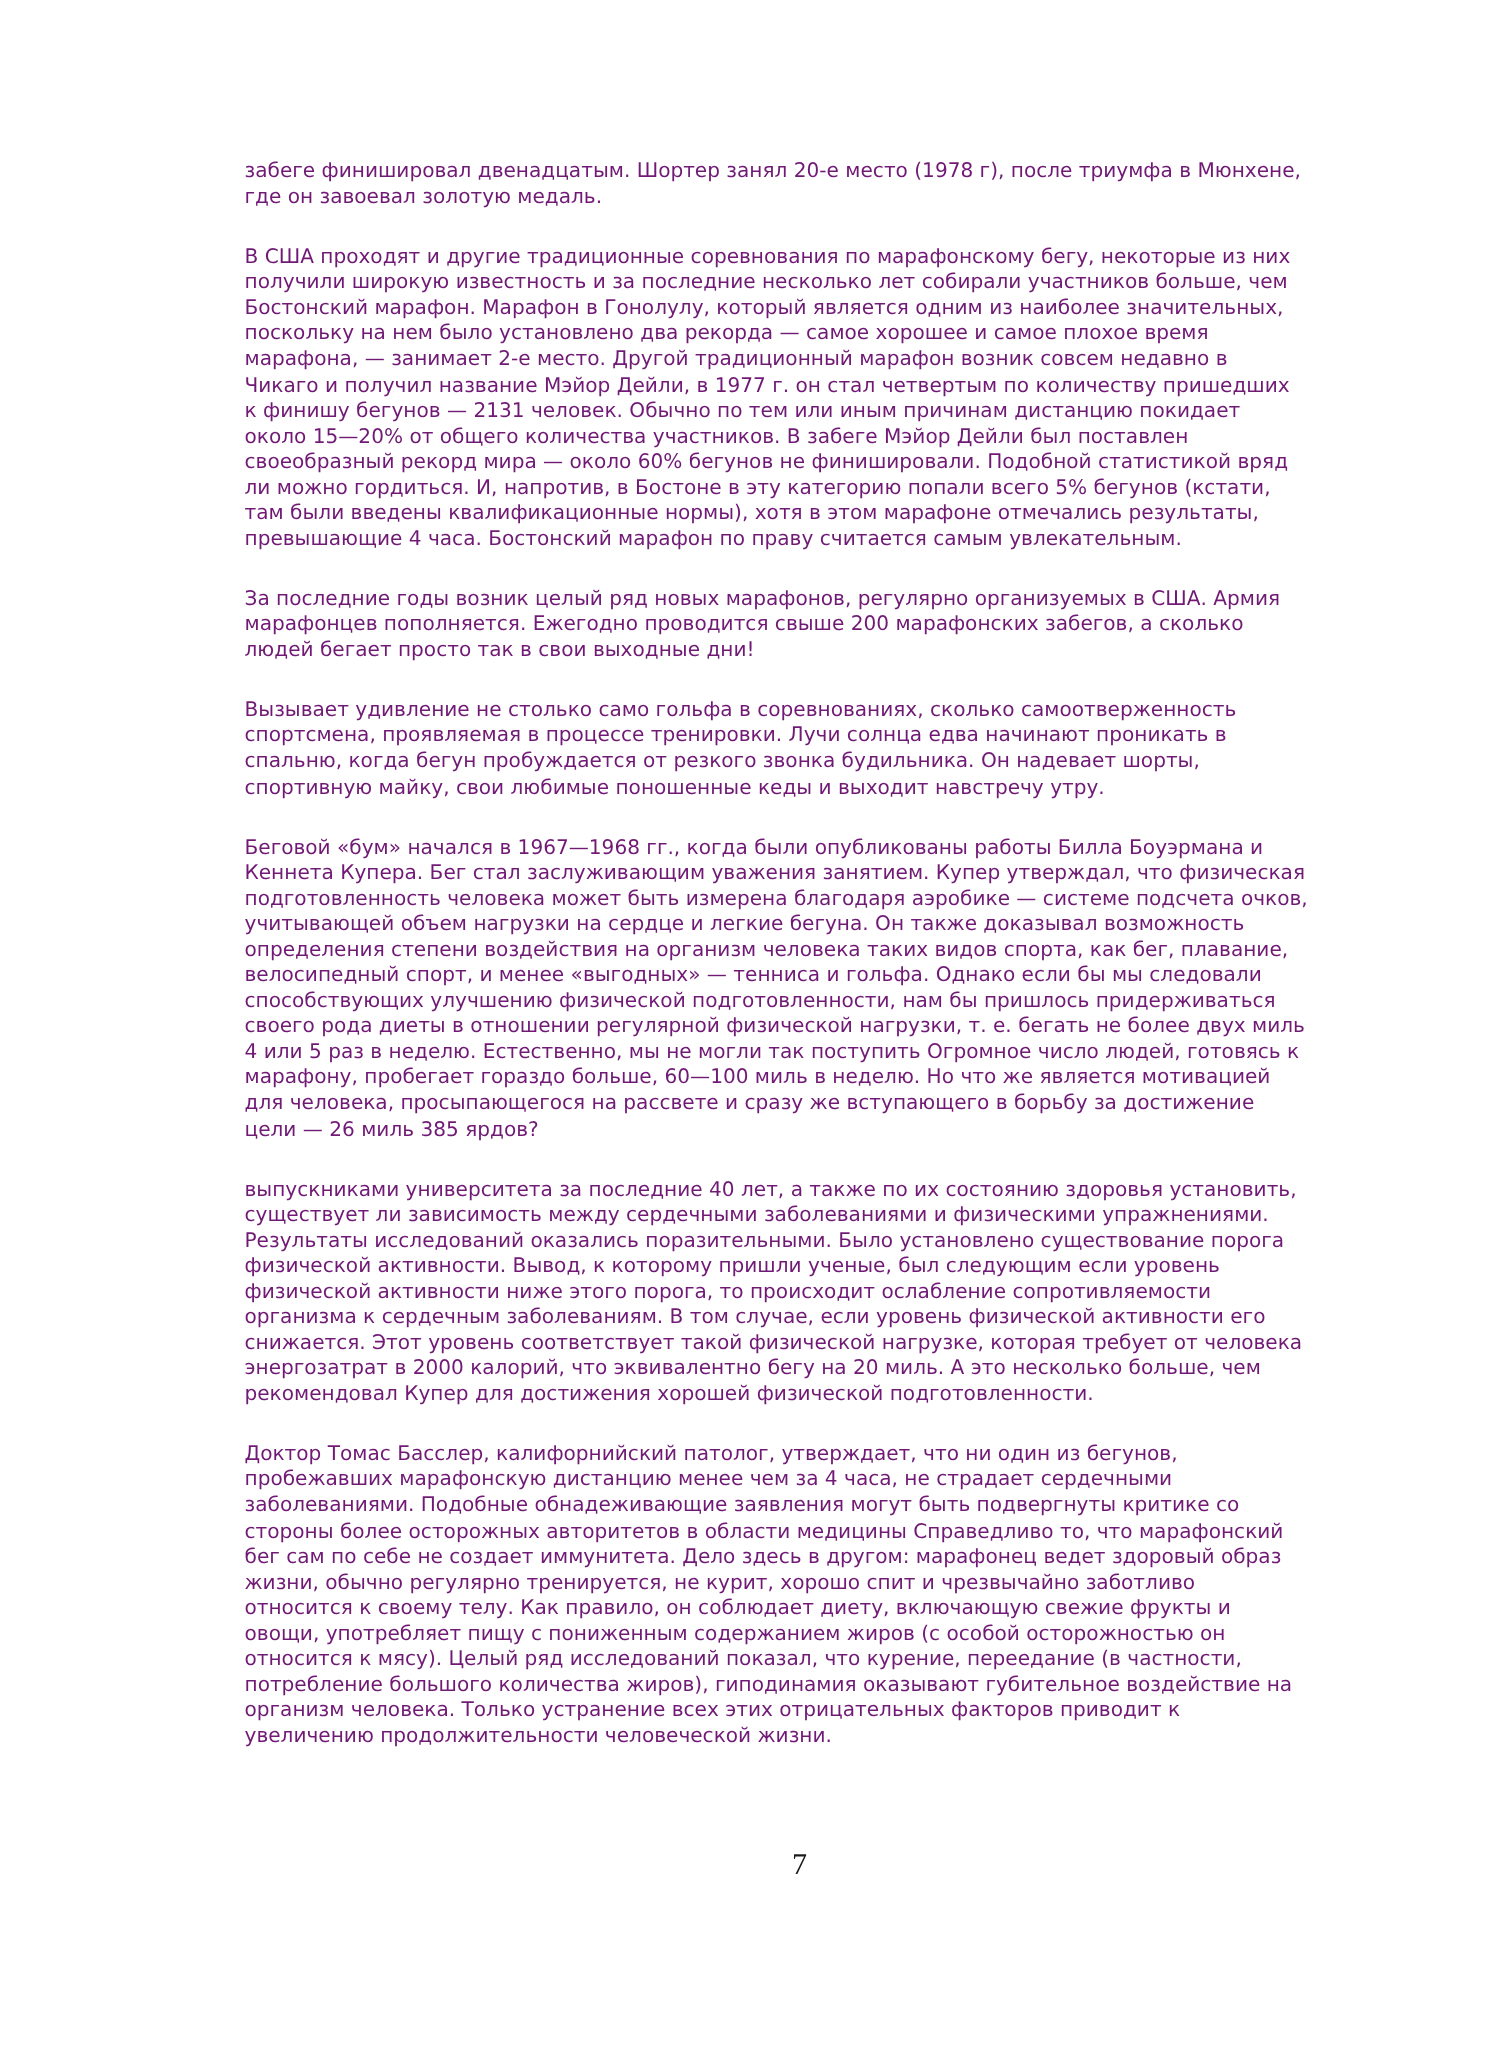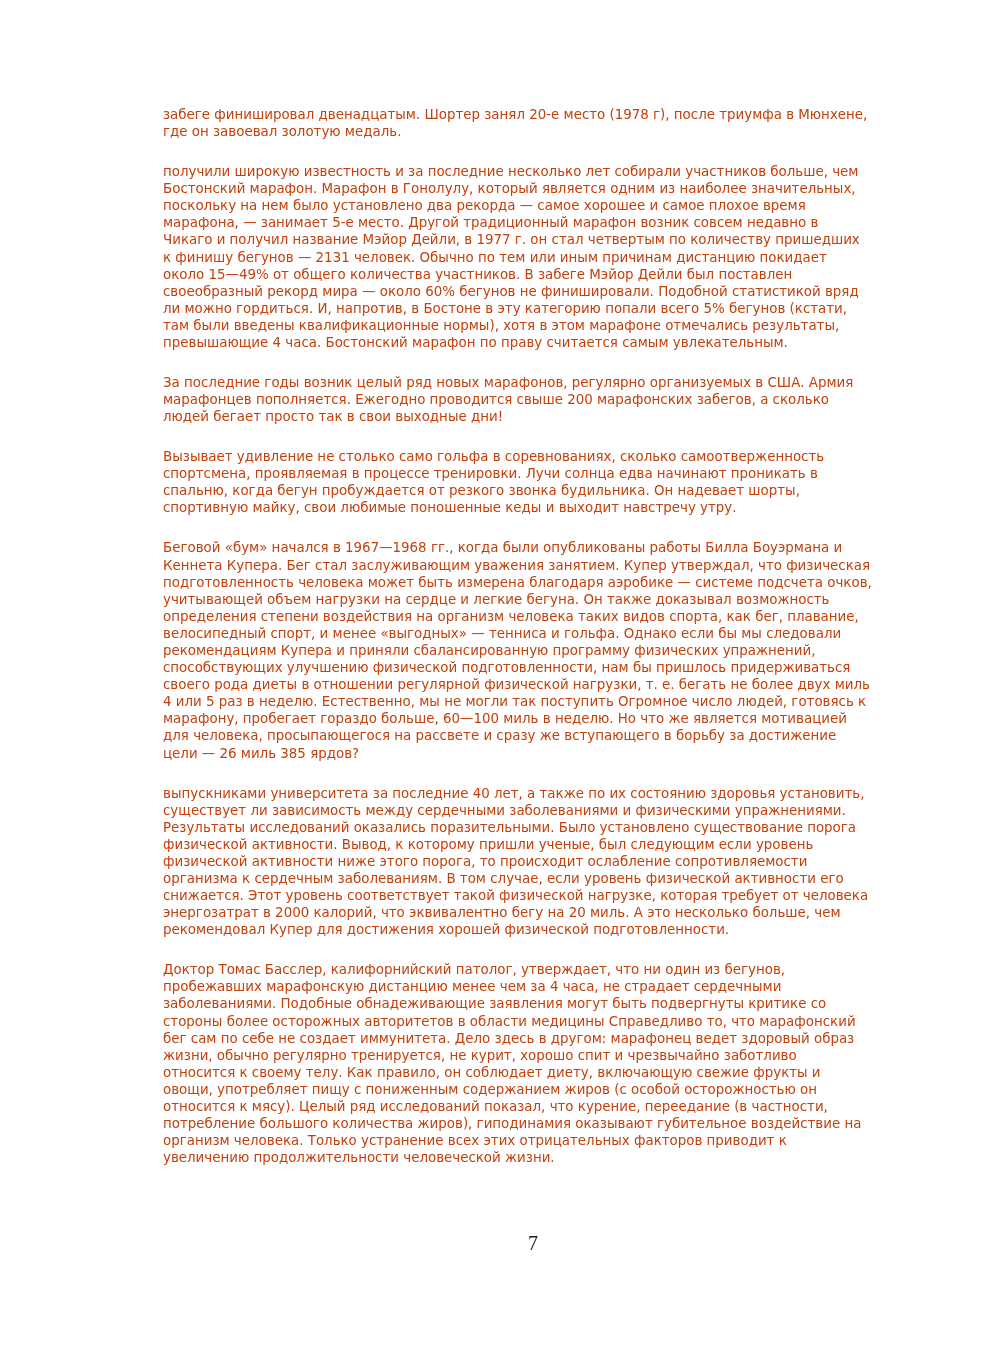--- a/index.html
+++ b/index.html
@@ -5,21 +5,21 @@
   html, body { margin: 0; padding: 0; background: #ffffff; }
   body { width: 1000px; height: 1365px; position: relative; overflow: hidden; }
   .page-body {
     position: absolute;
     left: 163px;
     top: 106px;
     width: 762px;
     font-family: "DejaVu Sans", sans-serif;
     font-size: 13.4px;
     line-height: 17.1px;
-    color: #c2410c;
+    color: #701a75;
   }
   .para { margin: 0 0 22.9px 0; }
   .line { display: block; white-space: nowrap; }
   .page-number {
     position: absolute;
     left: 0;
     width: 1066px;
     top: 1232px;
     text-align: center;
     font-family: "Liberation Serif", "DejaVu Serif", serif;
@@ -29,27 +29,28 @@
 </style>
 </head>
 <body>
 
 <div class="page-body" id="doc-body">
     <p class="para">
       <span class="line">забеге финишировал двенадцатым. Шортер занял 20-е место (1978 г), после триумфа в Мюнхене,</span>
       <span class="line">где он завоевал золотую медаль.</span>
     </p>
     <p class="para">
+      <span class="line">В США проходят и другие традиционные соревнования по марафонскому бегу, некоторые из них</span>
       <span class="line">получили широкую известность и за последние несколько лет собирали участников больше, чем</span>
       <span class="line">Бостонский марафон. Марафон в Гонолулу, который является одним из наиболее значительных,</span>
       <span class="line">поскольку на нем было установлено два рекорда — самое хорошее и самое плохое время</span>
-      <span class="line">марафона, — занимает 5-е место. Другой традиционный марафон возник совсем недавно в</span>
+      <span class="line">марафона, — занимает 2-е место. Другой традиционный марафон возник совсем недавно в</span>
       <span class="line">Чикаго и получил название Мэйор Дейли, в 1977 г. он стал четвертым по количеству пришедших</span>
       <span class="line">к финишу бегунов — 2131 человек. Обычно по тем или иным причинам дистанцию покидает</span>
-      <span class="line">около 15—49% от общего количества участников. В забеге Мэйор Дейли был поставлен</span>
+      <span class="line">около 15—20% от общего количества участников. В забеге Мэйор Дейли был поставлен</span>
       <span class="line">своеобразный рекорд мира — около 60% бегунов не финишировали. Подобной статистикой вряд</span>
       <span class="line">ли можно гордиться. И, напротив, в Бостоне в эту категорию попали всего 5% бегунов (кстати,</span>
       <span class="line">там были введены квалификационные нормы), хотя в этом марафоне отмечались результаты,</span>
       <span class="line">превышающие 4 часа. Бостонский марафон по праву считается самым увлекательным.</span>
     </p>
     <p class="para">
       <span class="line">За последние годы возник целый ряд новых марафонов, регулярно организуемых в США. Армия</span>
       <span class="line">марафонцев пополняется. Ежегодно проводится свыше 200 марафонских забегов, а сколько</span>
       <span class="line">людей бегает просто так в свои выходные дни!</span>
     </p>
@@ -59,21 +60,20 @@
       <span class="line">спальню, когда бегун пробуждается от резкого звонка будильника. Он надевает шорты,</span>
       <span class="line">спортивную майку, свои любимые поношенные кеды и выходит навстречу утру.</span>
     </p>
     <p class="para">
       <span class="line">Беговой «бум» начался в 1967—1968 гг., когда были опубликованы работы Билла Боуэрмана и</span>
       <span class="line">Кеннета Купера. Бег стал заслуживающим уважения занятием. Купер утверждал, что физическая</span>
       <span class="line">подготовленность человека может быть измерена благодаря аэробике — системе подсчета очков,</span>
       <span class="line">учитывающей объем нагрузки на сердце и легкие бегуна. Он также доказывал возможность</span>
       <span class="line">определения степени воздействия на организм человека таких видов спорта, как бег, плавание,</span>
       <span class="line">велосипедный спорт, и менее «выгодных» — тенниса и гольфа. Однако если бы мы следовали</span>
-      <span class="line">рекомендациям Купера и приняли сбалансированную программу физических упражнений,</span>
       <span class="line">способствующих улучшению физической подготовленности, нам бы пришлось придерживаться</span>
       <span class="line">своего рода диеты в отношении регулярной физической нагрузки, т. е. бегать не более двух миль</span>
       <span class="line">4 или 5 раз в неделю. Естественно, мы не могли так поступить Огромное число людей, готовясь к</span>
       <span class="line">марафону, пробегает гораздо больше, 60—100 миль в неделю. Но что же является мотивацией</span>
       <span class="line">для человека, просыпающегося на рассвете и сразу же вступающего в борьбу за достижение</span>
       <span class="line">цели — 26 миль 385 ярдов?</span>
     </p>
     <p class="para">
       <span class="line">выпускниками университета за последние 40 лет, а также по их состоянию здоровья установить,</span>
       <span class="line">существует ли зависимость между сердечными заболеваниями и физическими упражнениями.</span>

